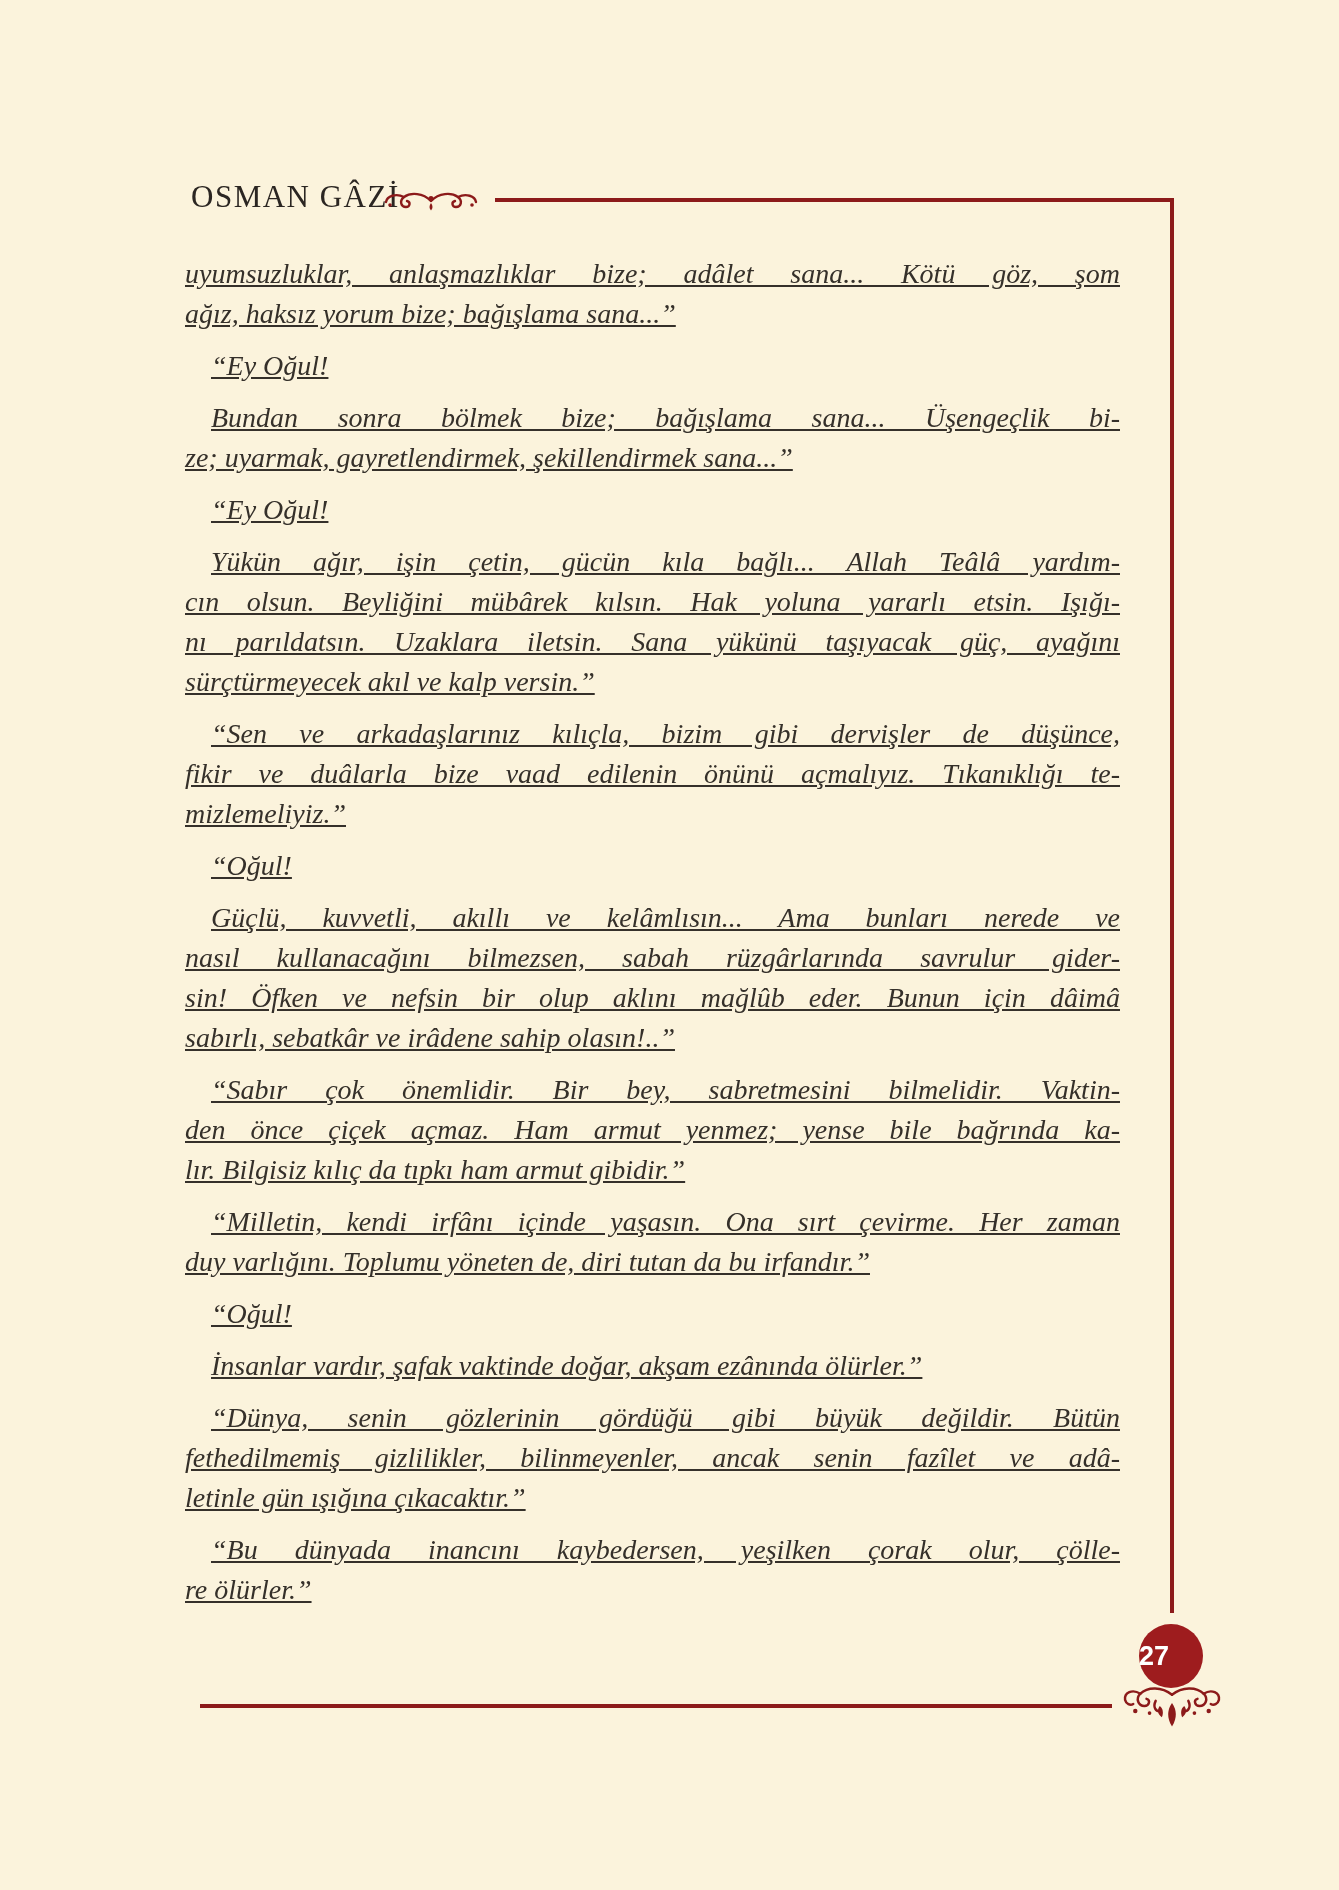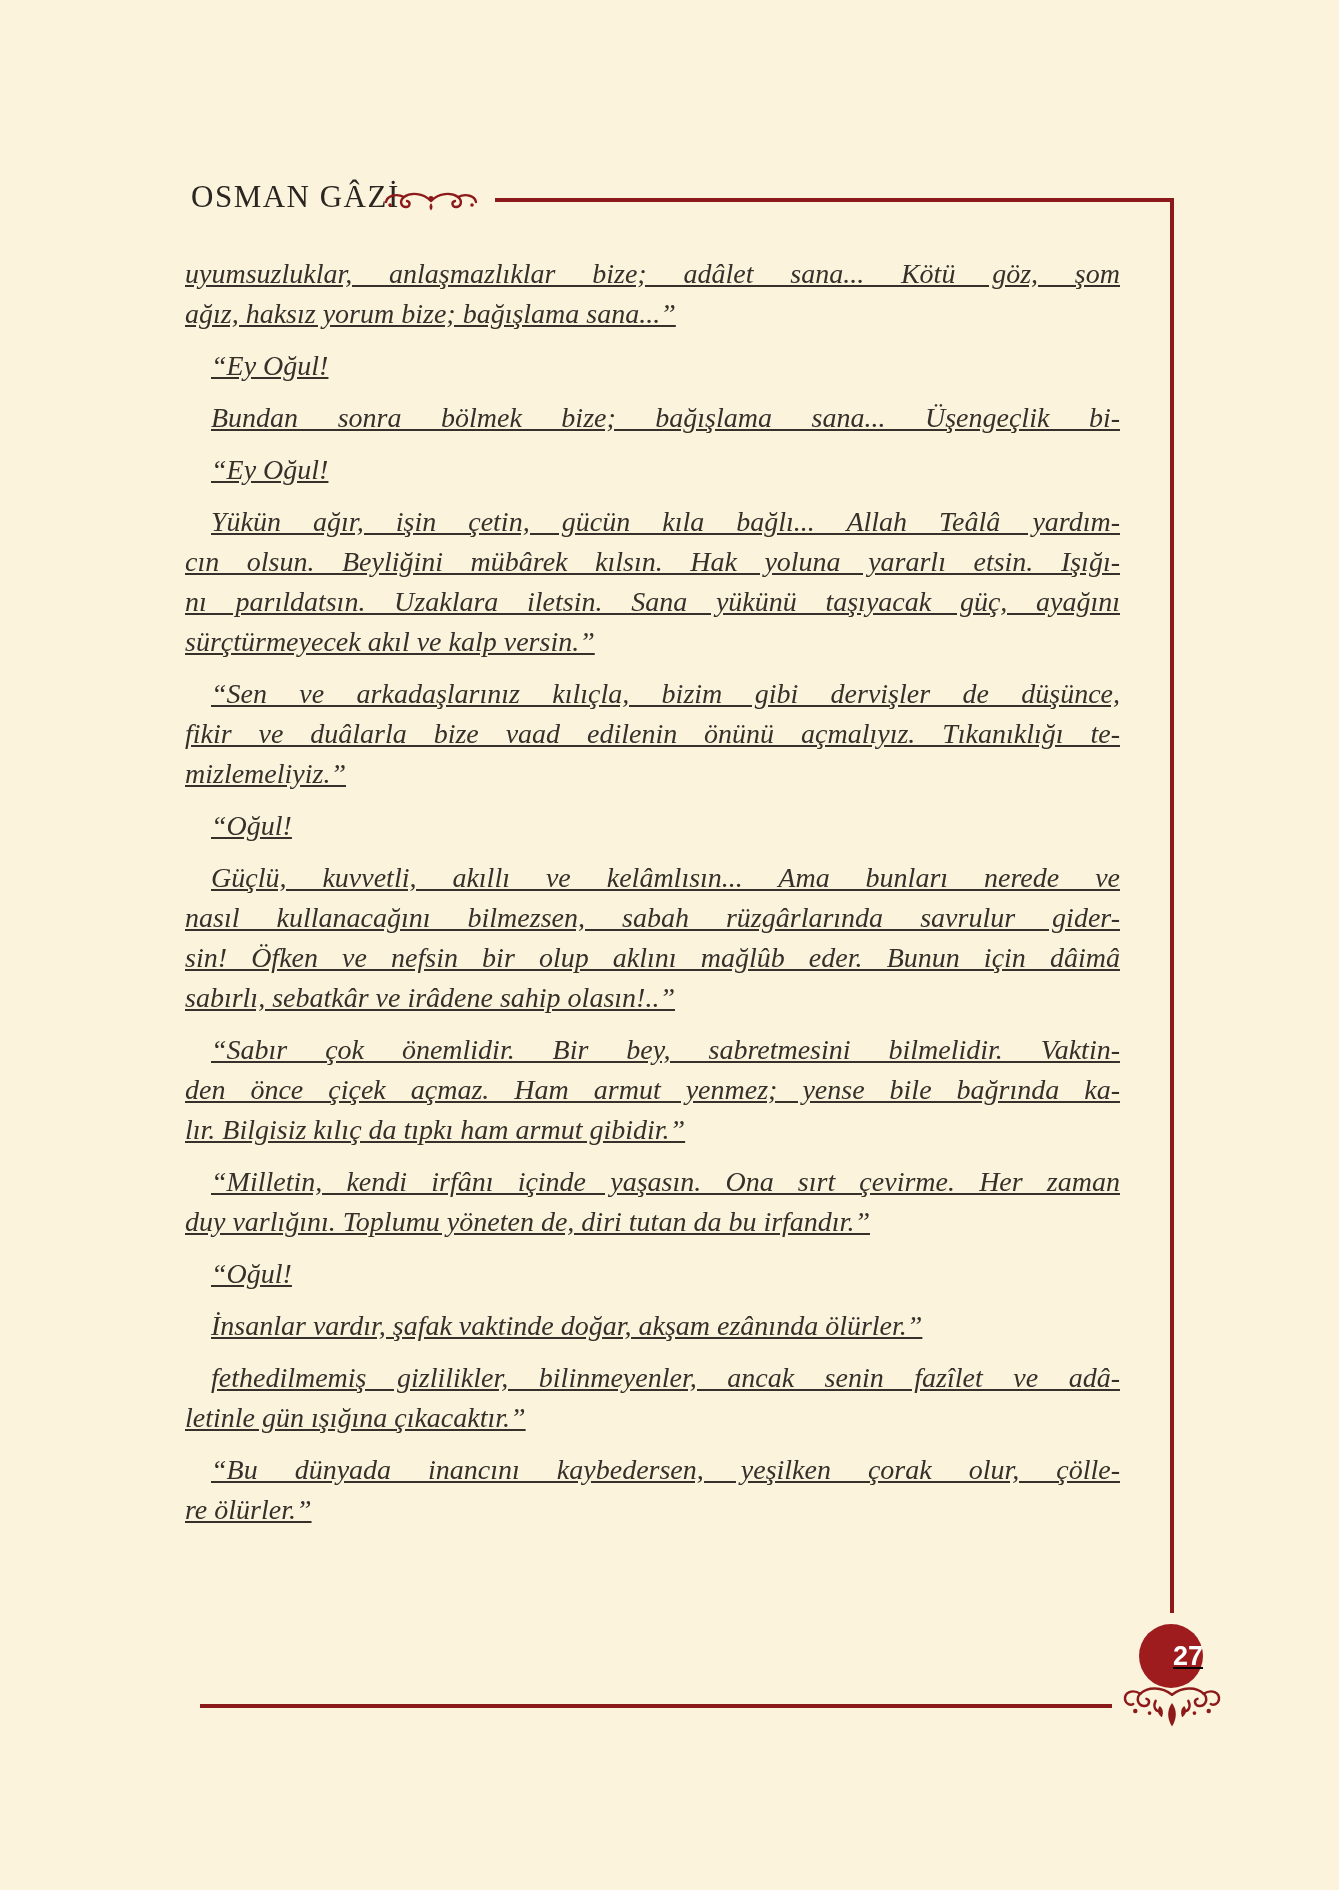--- a/index.html
+++ b/index.html
@@ -48,22 +48,21 @@
   .page-number-badge {
     position: absolute;
     left: 1139px;
     top: 1624px;
     width: 64px;
     height: 64px;
     border-radius: 50%;
     background: var(--badge-red, #9E1C1E);
     display: flex;
     align-items: center;
-    justify-content: flex-end;
-    text-decoration: underline;
+    justify-content: flex-start;
   }
   .page-number-badge span {
     color: #ffffff;
     font-family: "Liberation Sans", sans-serif;
     font-weight: bold;
     font-size: 27px;
   }
   .corner-flourish {
     position: absolute;
     left: 1121px;
@@ -98,20 +97,21 @@
   <div class="body-text">
       <div class="para">
         <div class="line">uyumsuzluklar, anlaşmazlıklar bize; adâlet sana... Kötü göz, şom</div>
         <div class="line last">ağız, haksız yorum bize; bağışlama sana...”</div>
       </div>
       <div class="para indent">
         <div class="line last">“Ey Oğul!</div>
       </div>
       <div class="para indent">
         <div class="line">Bundan sonra bölmek bize; bağışlama sana... Üşengeçlik bi-</div>
+        <div class="line last">ze; uyarmak, gayretlendirmek, şekillendirmek sana...”</div>
       </div>
       <div class="para indent">
         <div class="line last">“Ey Oğul!</div>
       </div>
       <div class="para indent">
         <div class="line">Yükün ağır, işin çetin, gücün kıla bağlı... Allah Teâlâ yardım-</div>
         <div class="line">cın olsun. Beyliğini mübârek kılsın. Hak yoluna yararlı etsin. Işığı-</div>
         <div class="line">nı parıldatsın. Uzaklara iletsin. Sana yükünü taşıyacak güç, ayağını</div>
         <div class="line last">sürçtürmeyecek akıl ve kalp versin.”</div>
       </div>
@@ -138,20 +138,21 @@
         <div class="line">“Milletin, kendi irfânı içinde yaşasın. Ona sırt çevirme. Her zaman</div>
         <div class="line last">duy varlığını. Toplumu yöneten de, diri tutan da bu irfandır.”</div>
       </div>
       <div class="para indent">
         <div class="line last">“Oğul!</div>
       </div>
       <div class="para indent">
         <div class="line last">İnsanlar vardır, şafak vaktinde doğar, akşam ezânında ölürler.”</div>
       </div>
       <div class="para indent">
+        <div class="line">“Dünya, senin gözlerinin gördüğü gibi büyük değildir. Bütün</div>
         <div class="line">fethedilmemiş gizlilikler, bilinmeyenler, ancak senin fazîlet ve adâ-</div>
         <div class="line last">letinle gün ışığına çıkacaktır.”</div>
       </div>
       <div class="para indent">
         <div class="line">“Bu dünyada inancını kaybedersen, yeşilken çorak olur, çölle-</div>
         <div class="line last">re ölürler.”</div>
       </div>
     </div>
 
   <div class="rule rule-footer"></div>

